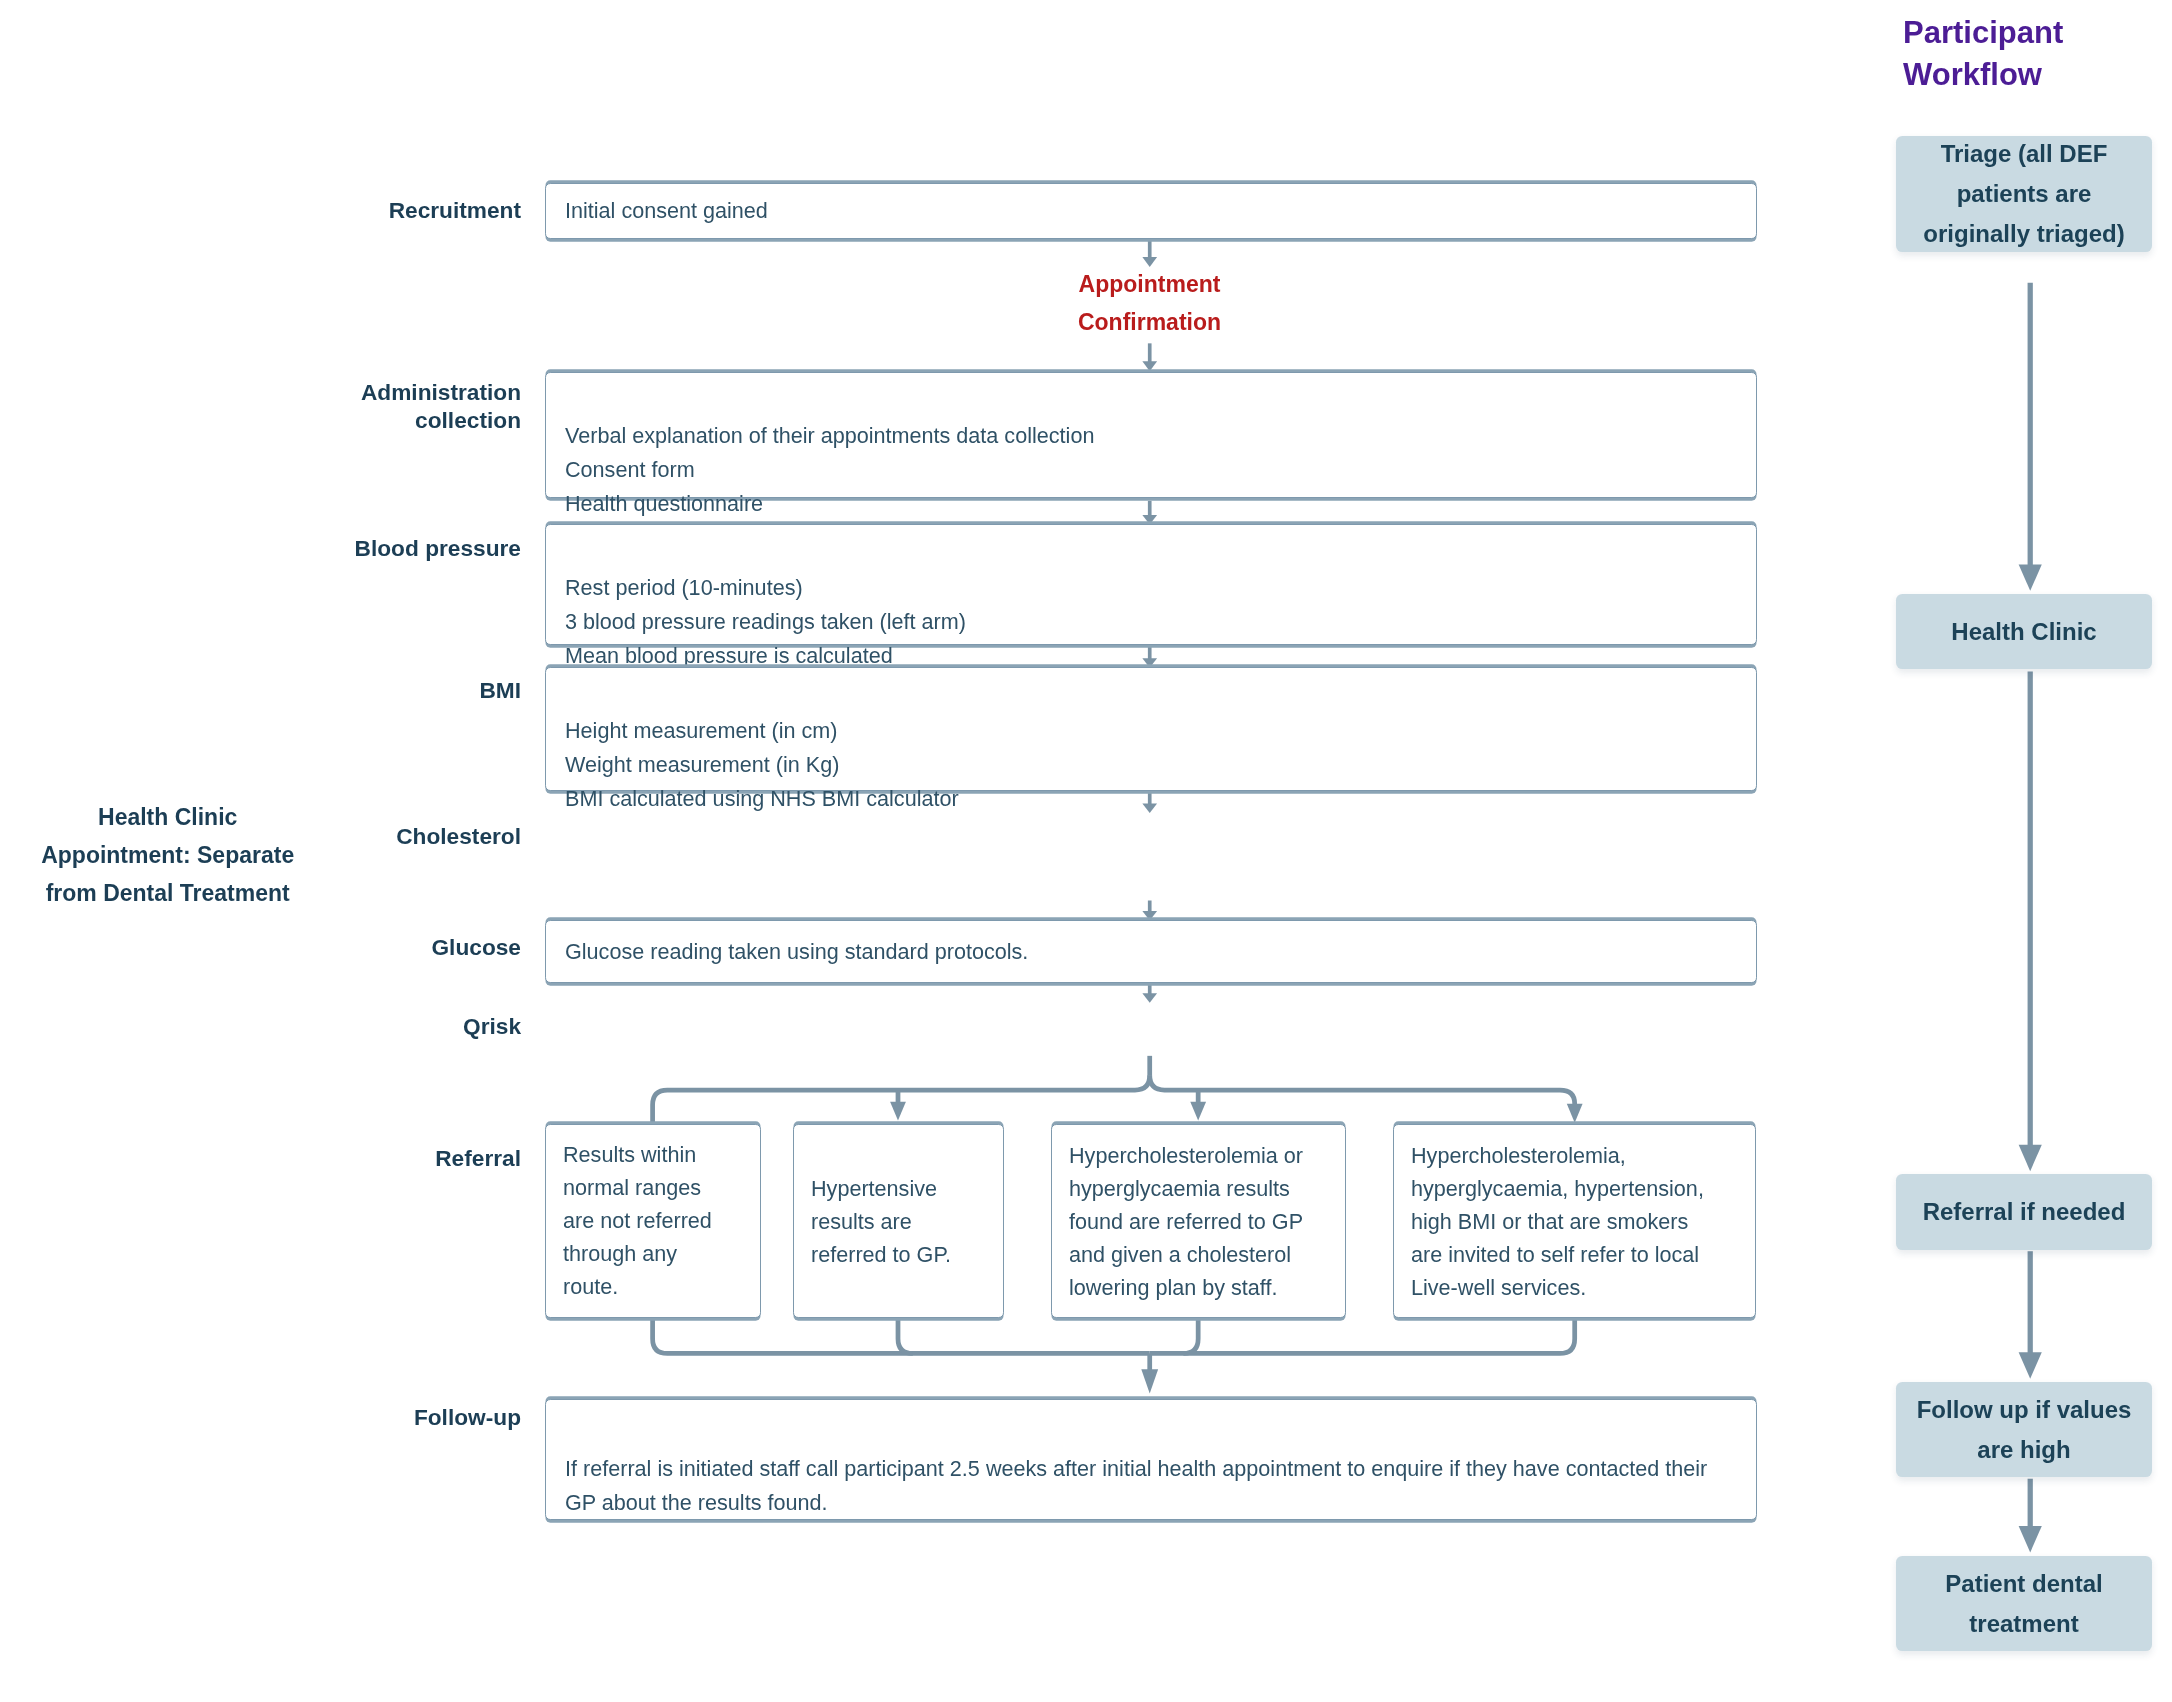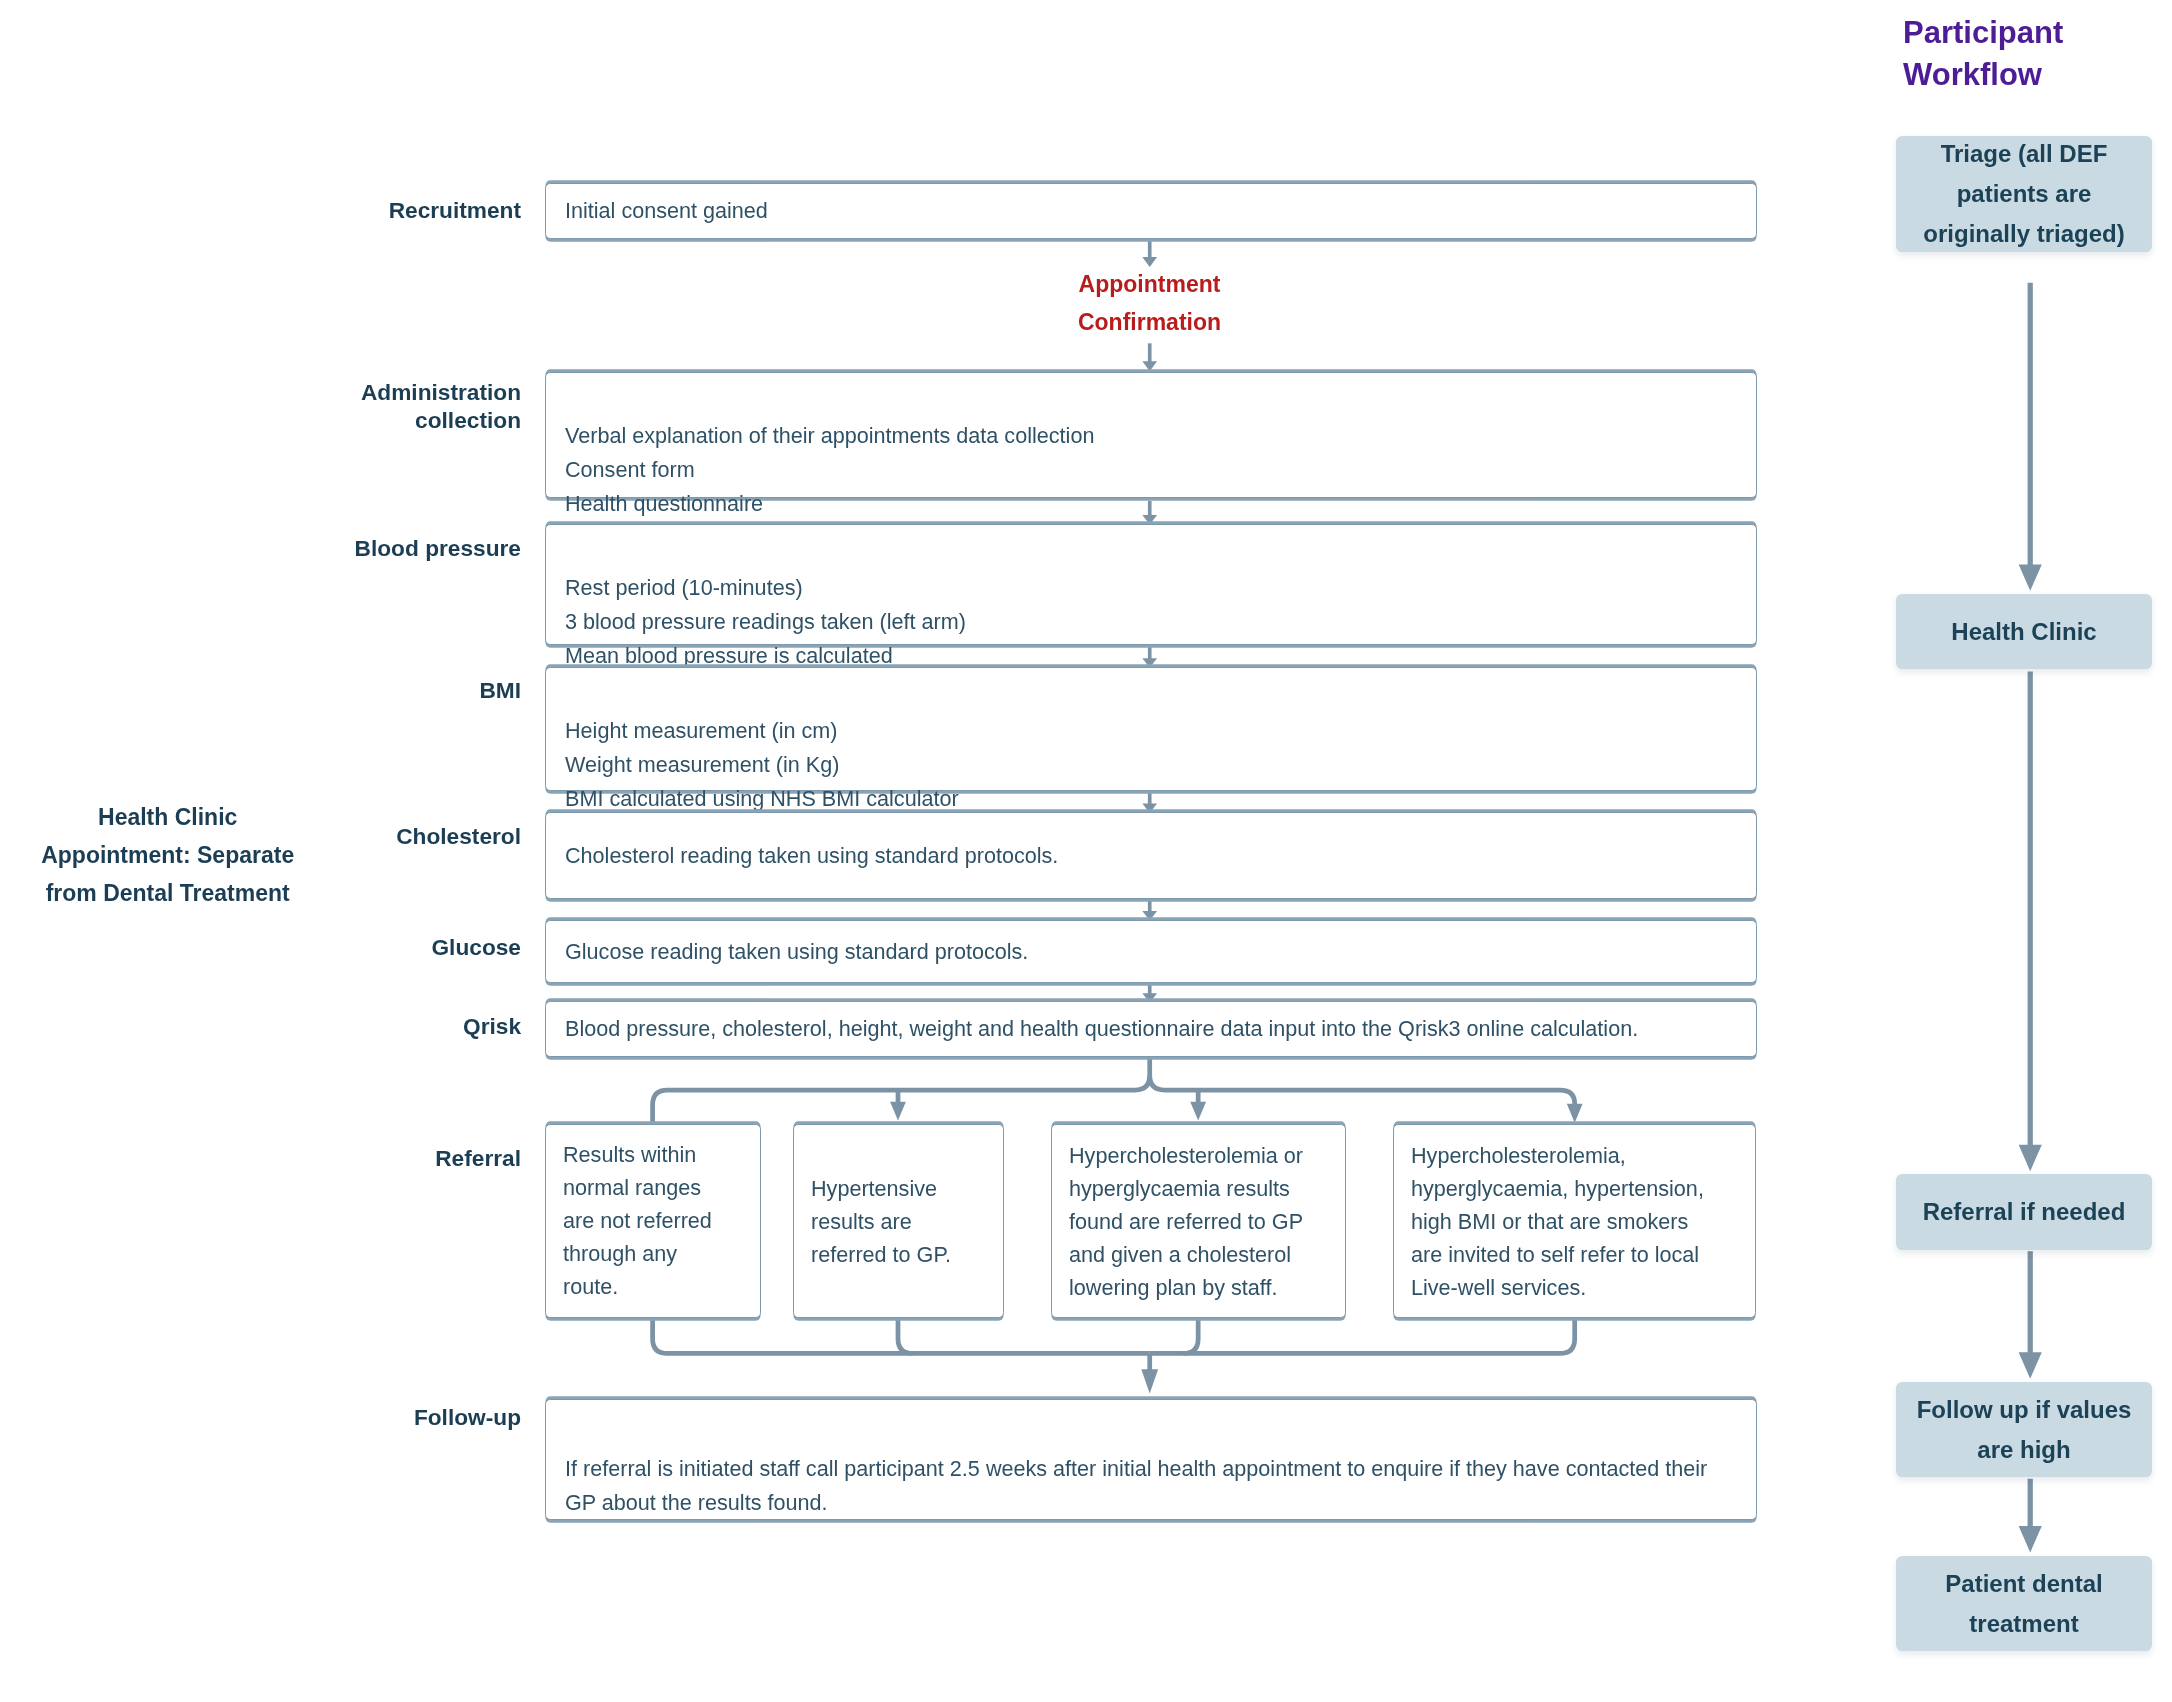--- a/index.html
+++ b/index.html
@@ -175,31 +175,25 @@
 3 blood pressure readings taken (left arm)
 Mean blood pressure is calculated</div>
   </div>
 
   <div class="fbox toppad" style="left:545px;top:667px;width:1212px;height:124px">
     <div class="inner">Height measurement (in cm)
 Weight measurement (in Kg)
 BMI calculated using NHS BMI calculator</div>
   </div>
 
-  <div class="fbox center" style="left:545px;top:812px;width:1212px;height:87px">
-    <div class="inner">Cholesterol reading taken using standard protocols.</div>
-  </div>
 
   <div class="fbox center" style="left:545px;top:920px;width:1212px;height:63px">
     <div class="inner">Glucose reading taken using standard protocols.</div>
   </div>
 
-  <div class="fbox center" style="left:545px;top:1001px;width:1212px;height:56px">
-    <div class="inner">Blood pressure, cholesterol, height, weight and health questionnaire data input into the Qrisk3 online calculation.</div>
-  </div>
 
   <div class="rbox" style="left:793px;width:211px">
     <div class="inner">Hypertensive
 results are
 referred to GP.</div>
   </div>
   <div class="rbox top" style="left:545px;width:216px">
     <div class="inner">Results within
 normal ranges
 are not referred

